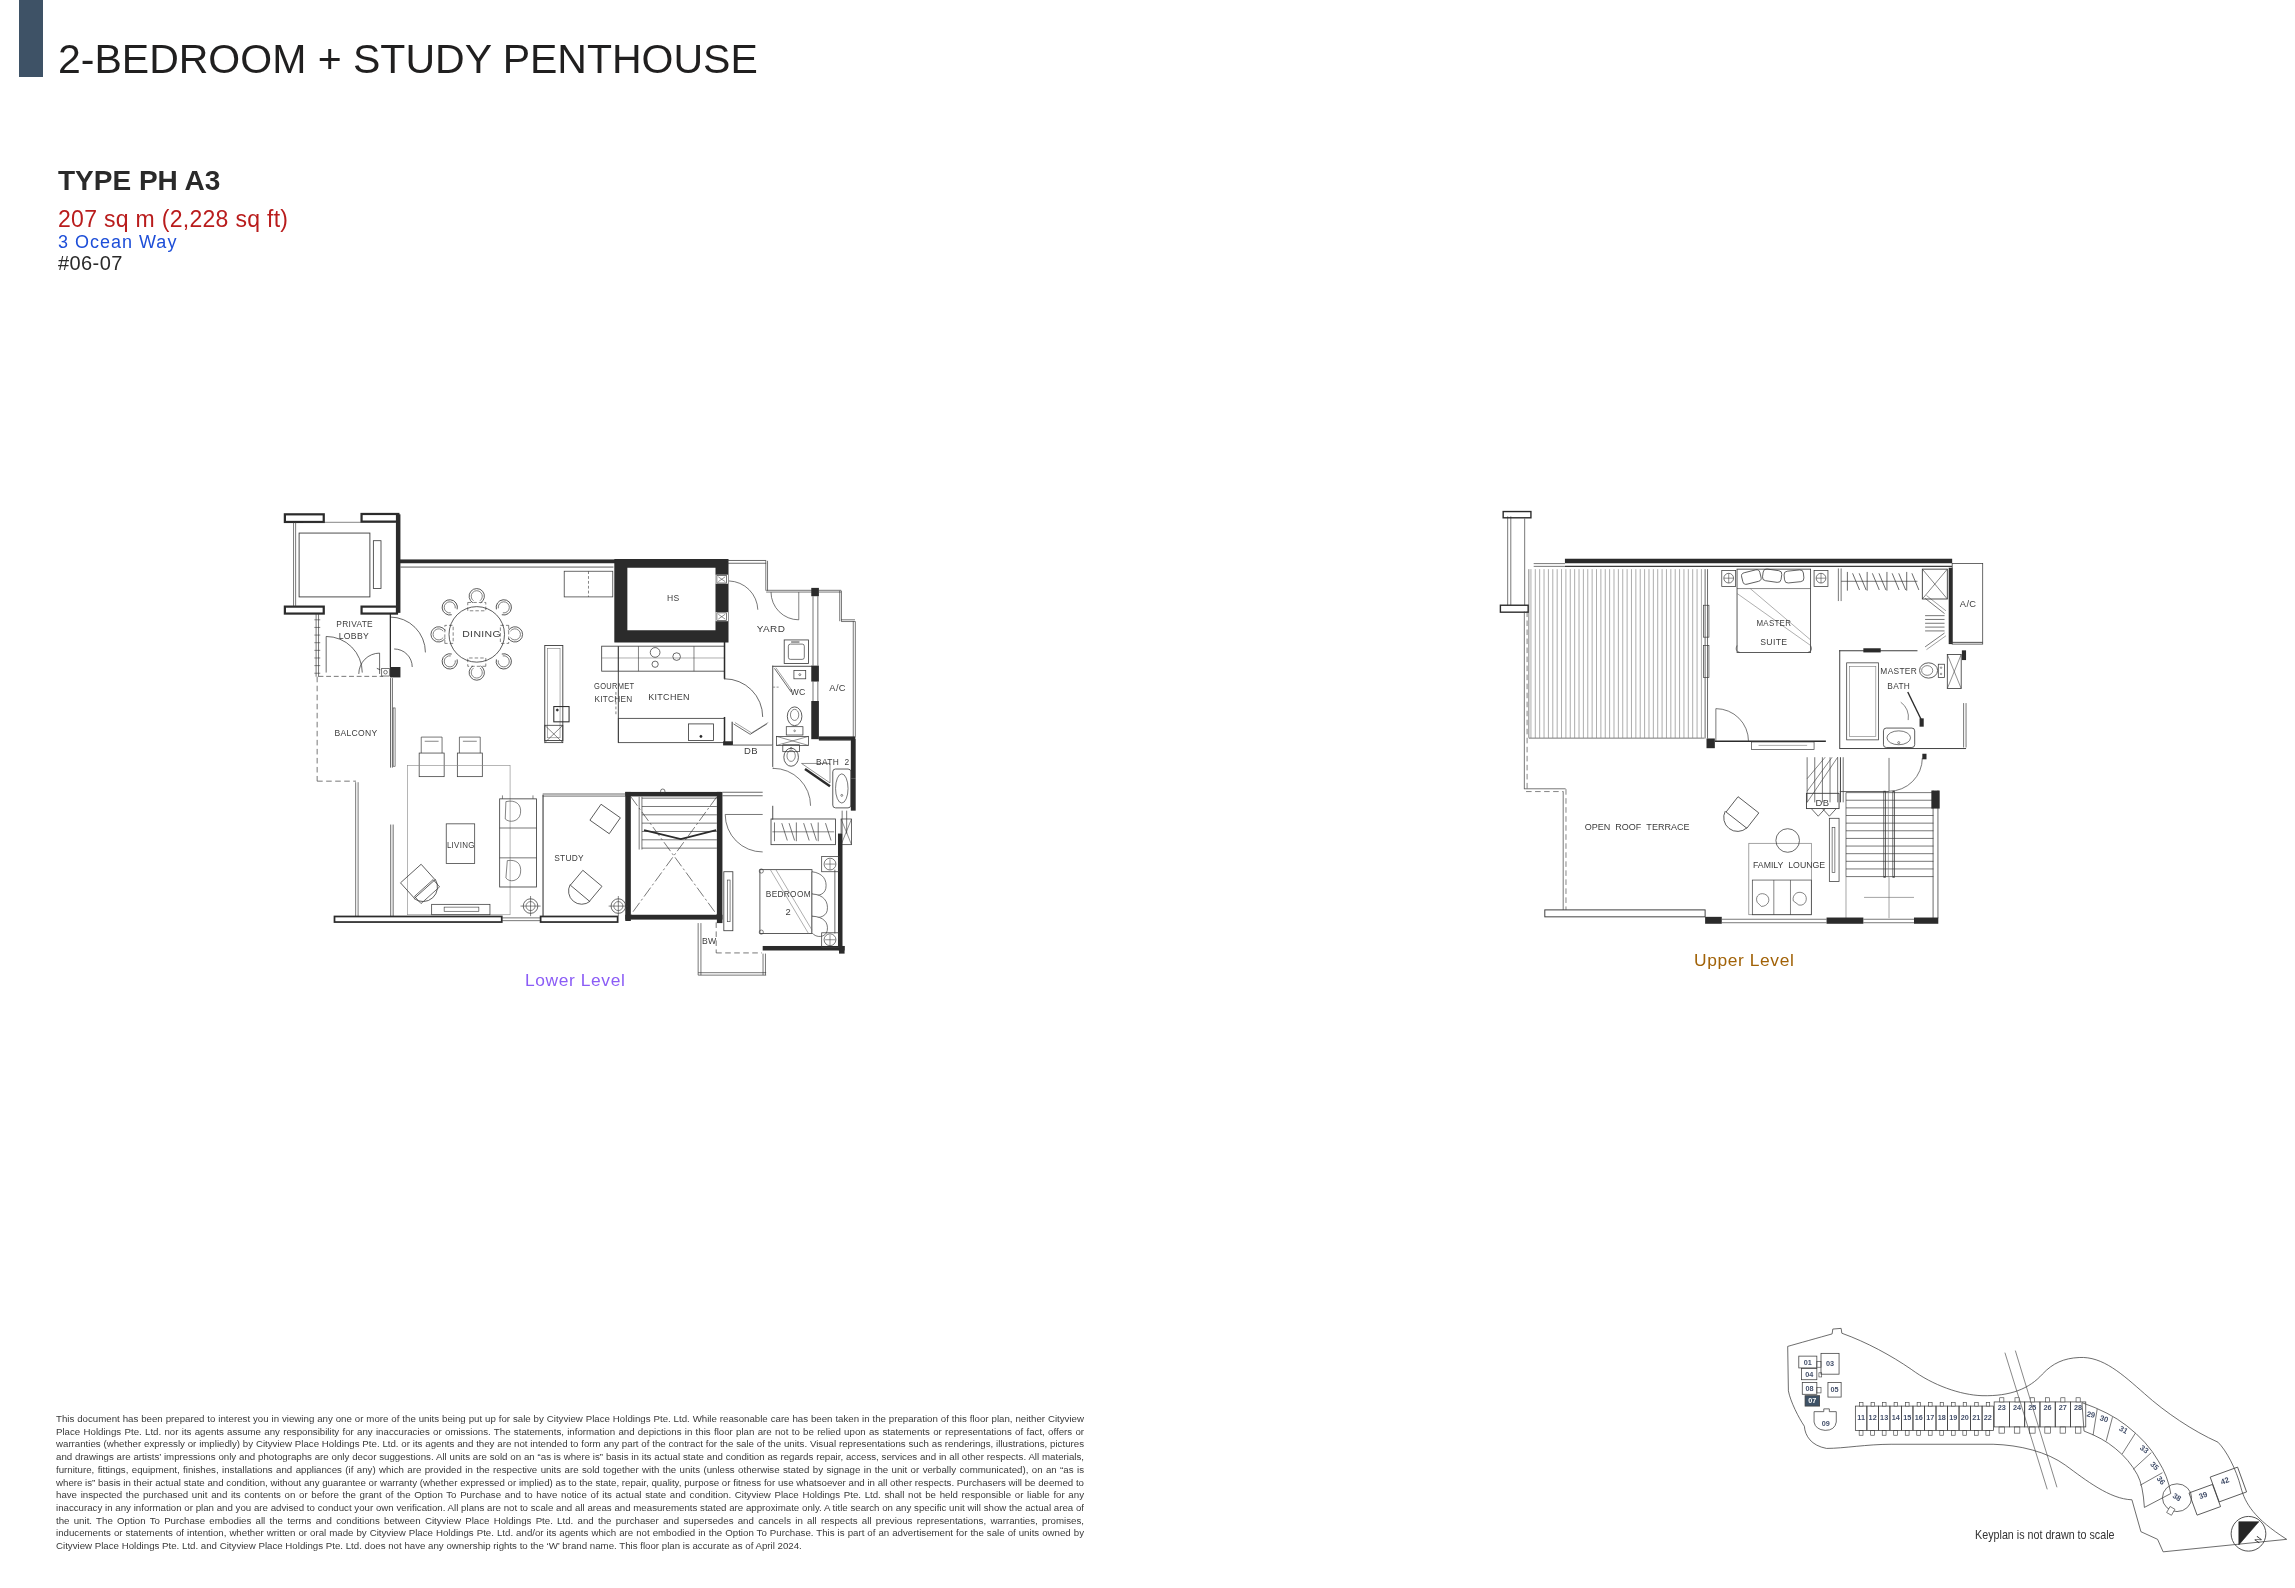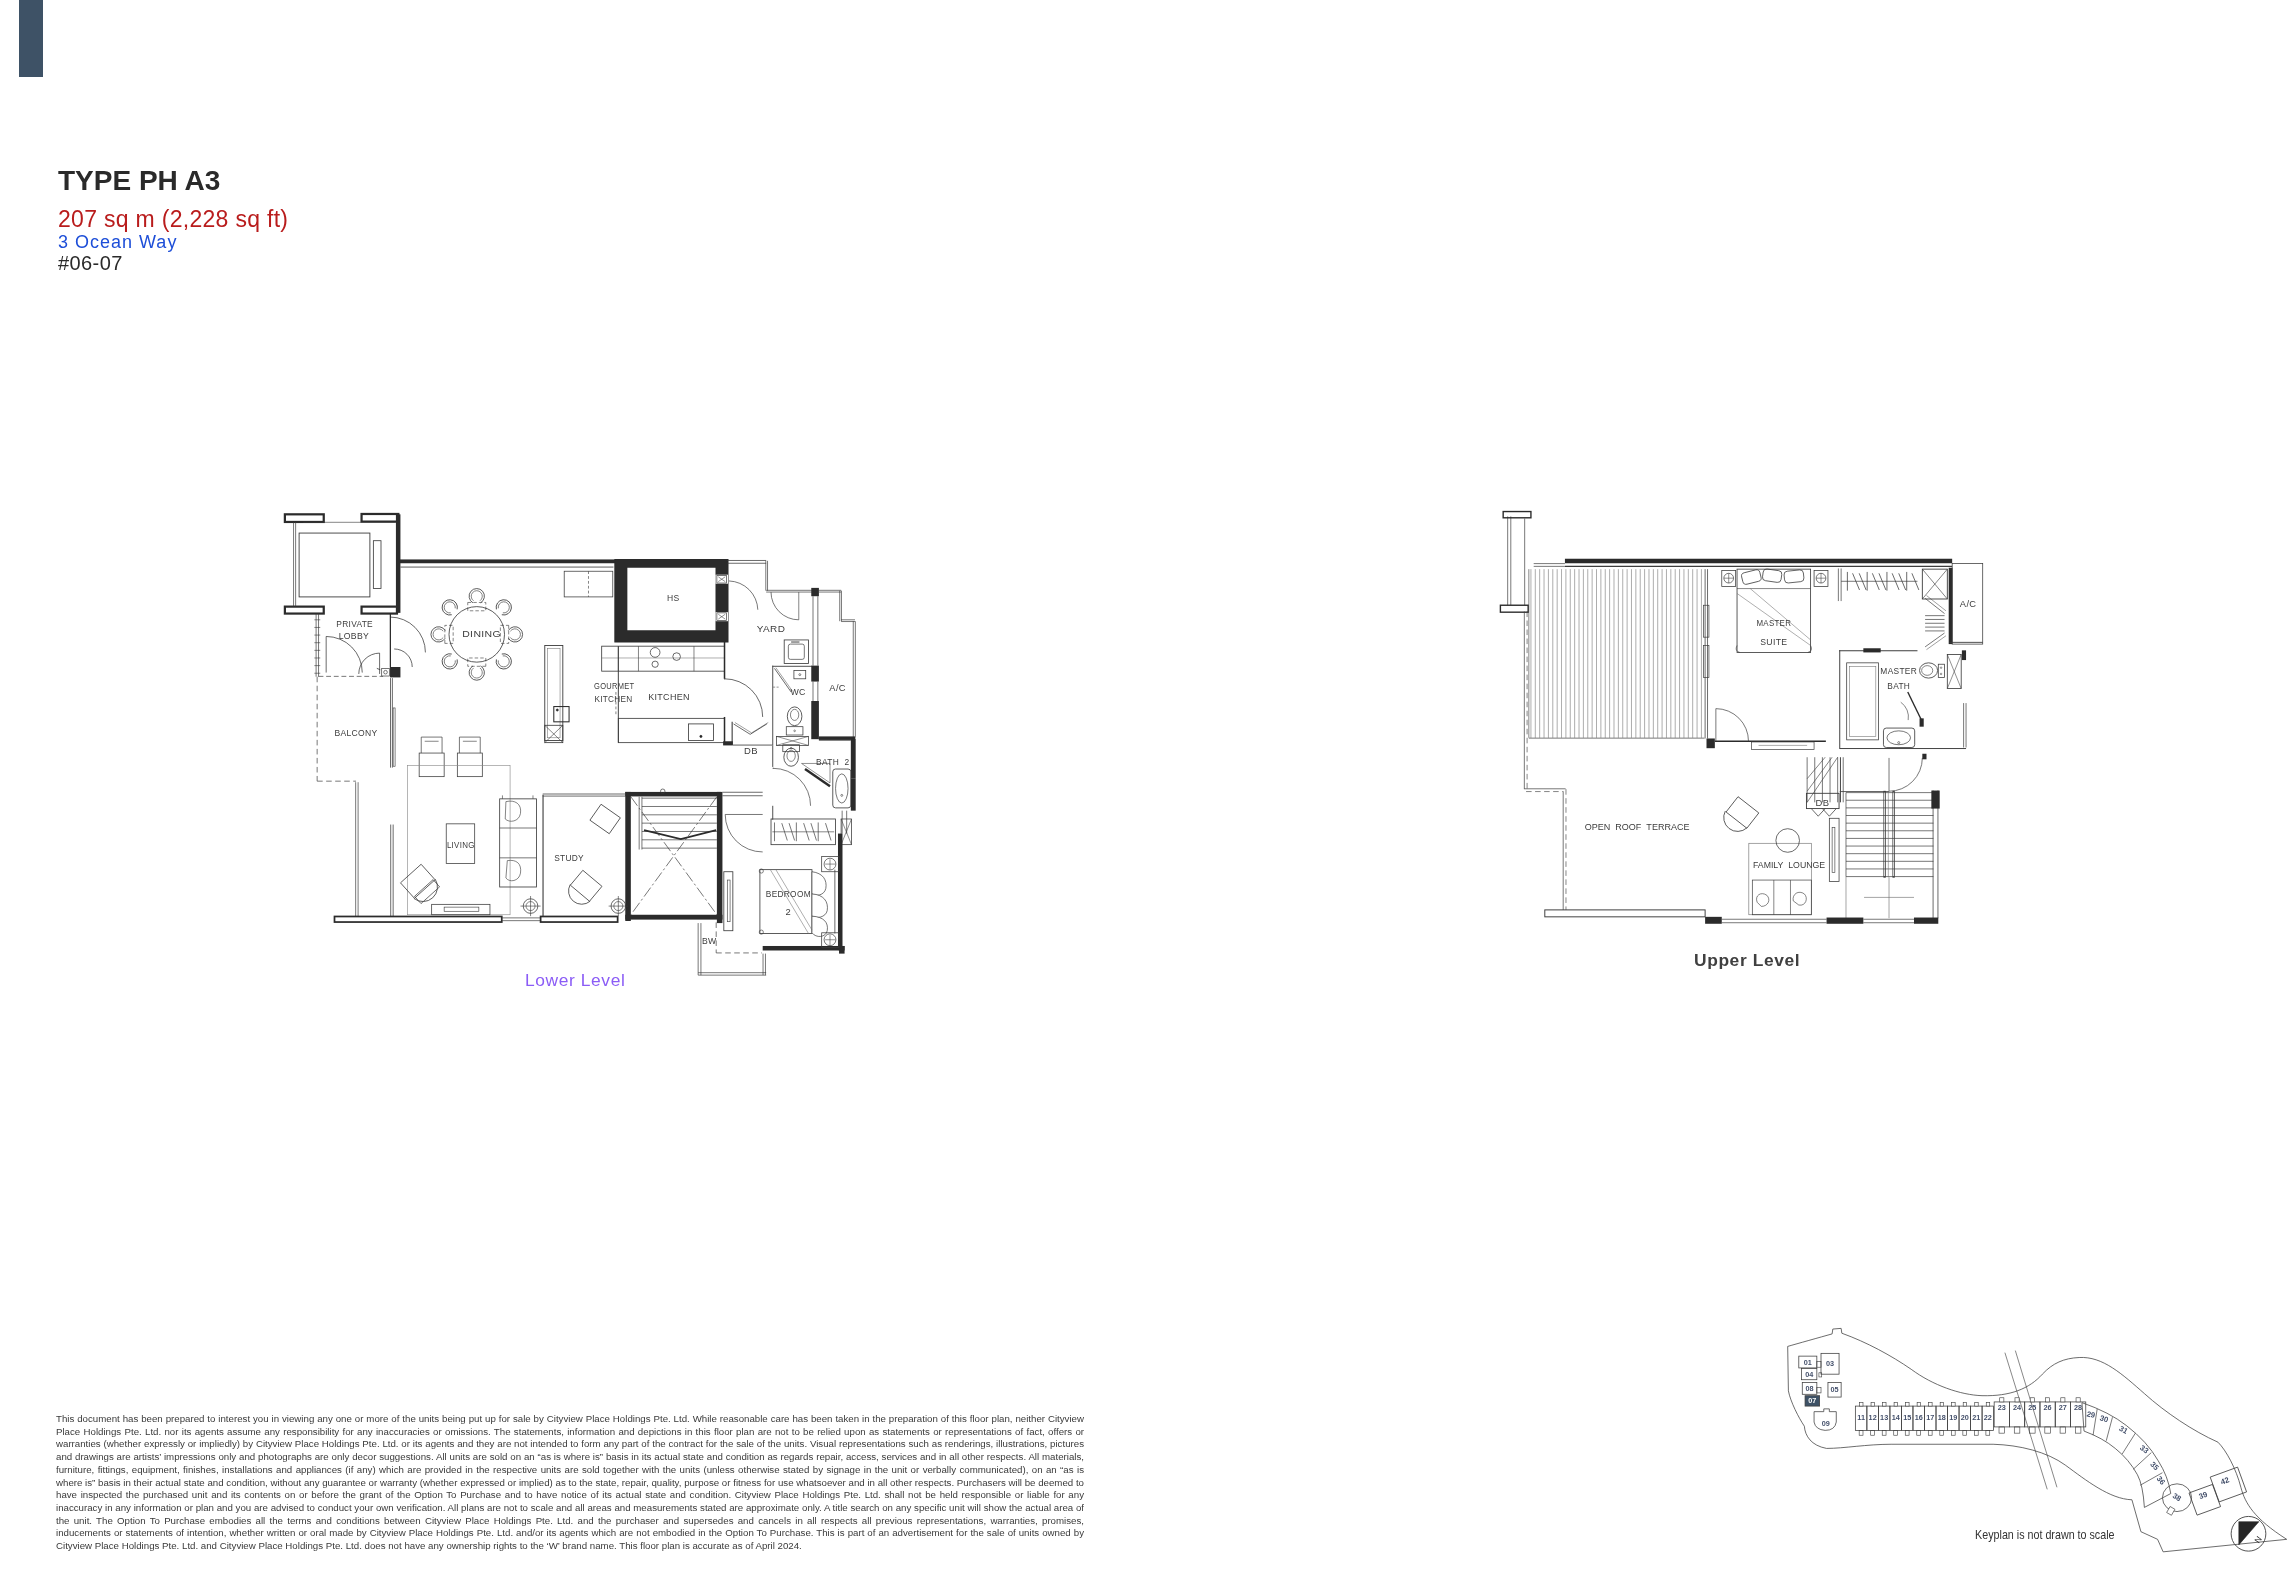--- a/index.html
+++ b/index.html
@@ -5,20 +5,21 @@
 html,body{margin:0;padding:0;background:#fff;}
 #page{position:relative;width:2295px;height:1588px;background:#ffffff;font-family:"Liberation Sans",sans-serif;overflow:hidden;}
 .abs{position:absolute;}
 </style>
 </head>
 <body>
 <div id="page">
 
 <div class="abs" style="left:19.4px;top:0;width:23.6px;height:77px;background:#3e5266;"></div>
 
+<div class="abs" style="left:58px;top:36px;font-size:41px;color:#201f1f;letter-spacing:0px;">2-BEDROOM + STUDY PENTHOUSE</div>
 
 <div class="abs" style="left:58px;top:165px;font-size:28px;color:#2a2a2a;font-weight:bold;">TYPE PH A3</div>
 
 <div class="abs" style="left:58px;top:206px;font-size:23px;color:#b91c1c;letter-spacing:0.3px;">207 sq m (2,228 sq ft)</div>
 
 <div class="abs" style="left:58px;top:232px;font-size:18px;color:#1d4ed8;letter-spacing:1px;">3 Ocean Way</div>
 
 <div class="abs" style="left:58px;top:252px;font-size:20px;color:#2a2a2a;letter-spacing:0.4px;">#06-07</div>
 
 <svg class="abs" style="left:0;top:0;" width="2295" height="1588" viewBox="0 0 3307 2288">
@@ -1210,18 +1211,18 @@
         </g>
       </g>
 
 <g>
         <text x="2946.5" y="2218" font-family="&quot;Liberation Sans&quot;, sans-serif" font-size="19" fill="#333333" text-anchor="middle" letter-spacing="0" font-weight="normal" textLength="201" lengthAdjust="spacingAndGlyphs">Keyplan is not drawn to scale</text>
       </g>
 </svg>
 
 <div class="abs" style="left:525px;top:970px;font-size:17.4px;color:#8b5cf6;letter-spacing:0.6px;">Lower Level</div>
 
-<div class="abs" style="left:1694px;top:950px;font-size:17.4px;color:#404040;letter-spacing:0.6px;font-weight:bold;">Upper Level</div>
+<div class="abs" style="left:1694px;top:950px;font-size:17.4px;color:#a16207;letter-spacing:0.6px;">Upper Level</div>
 
 <div class="abs" style="left:56px;top:1413px;width:1028px;font-size:9.7px;line-height:12.7px;color:#3a3a3a;text-align:justify;">This document has been prepared to interest you in viewing any one or more of the units being put up for sale by Cityview Place Holdings Pte. Ltd. While reasonable care has been taken in the preparation of this floor plan, neither Cityview Place Holdings Pte. Ltd. nor its agents assume any responsibility for any inaccuracies or omissions. The statements, information and depictions in this floor plan are not to be relied upon as statements or representations of fact, offers or warranties (whether expressly or impliedly) by Cityview Place Holdings Pte. Ltd. or its agents and they are not intended to form any part of the contract for the sale of the units. Visual representations such as renderings, illustrations, pictures and drawings are artists’ impressions only and photographs are only decor suggestions. All units are sold on an “as is where is” basis in its actual state and condition as regards repair, access, services and in all other respects. All materials, furniture, fittings, equipment, finishes, installations and appliances (if any) which are provided in the respective units are sold together with the units (unless otherwise stated by signage in the unit or verbally communicated), on an “as is where is” basis in their actual state and condition, without any guarantee or warranty (whether expressed or implied) as to the state, repair, quality, purpose or fitness for use whatsoever and in all other respects. Purchasers will be deemed to have inspected the purchased unit and its contents on or before the grant of the Option To Purchase and to have notice of its actual state and condition. Cityview Place Holdings Pte. Ltd. shall not be held responsible or liable for any inaccuracy in any information or plan and you are advised to conduct your own verification. All plans are not to scale and all areas and measurements stated are approximate only. A title search on any specific unit will show the actual area of the unit. The Option To Purchase embodies all the terms and conditions between Cityview Place Holdings Pte. Ltd. and the purchaser and supersedes and cancels in all respects all previous representations, warranties, promises, inducements or statements of intention, whether written or oral made by Cityview Place Holdings Pte. Ltd. and/or its agents which are not embodied in the Option To Purchase. This is part of an advertisement for the sale of units owned by Cityview Place Holdings Pte. Ltd. and Cityview Place Holdings Pte. Ltd. does not have any ownership rights to the ‘W’ brand name. This floor plan is accurate as of April 2024.</div>
 
 </div>
 
 
 </body></html>

